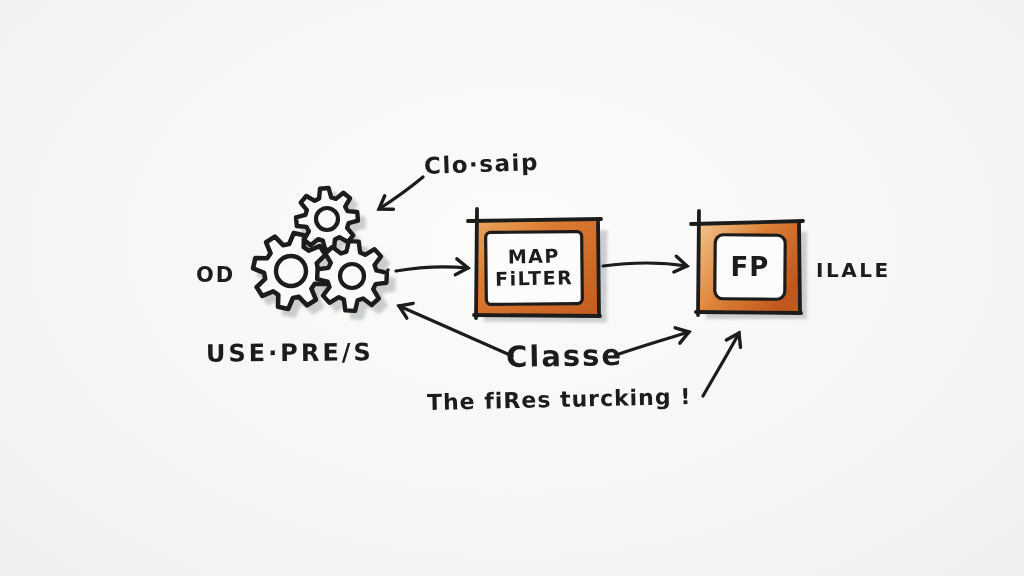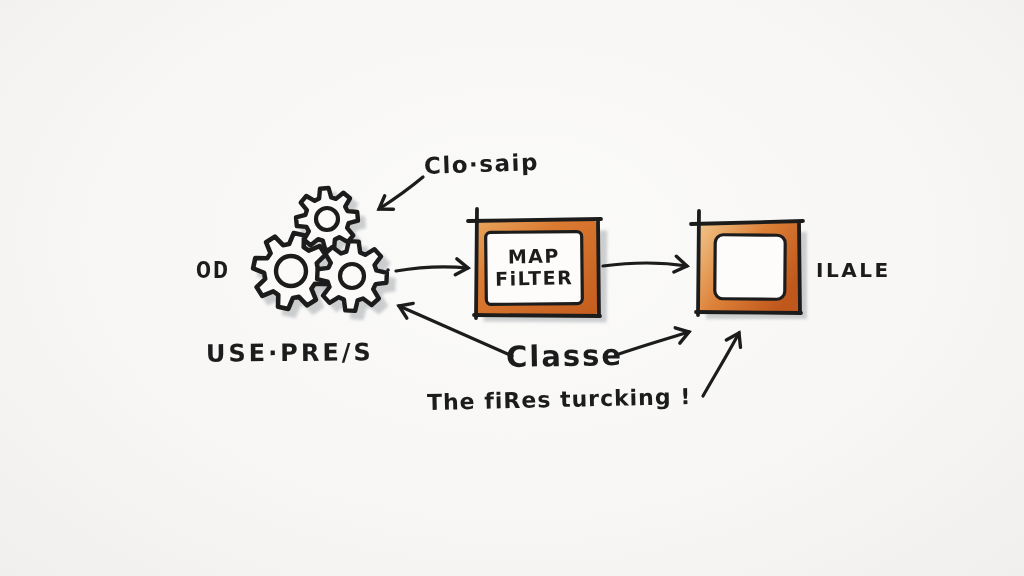--- a/index.html
+++ b/index.html
@@ -9,21 +9,21 @@
     font-family:"DejaVu Sans","Liberation Sans",sans-serif;
     color:#1c1c1c;
   }
   #stage{position:absolute;inset:0;}
   svg{position:absolute;left:0;top:0;}
   .lbl{
     position:absolute;font-weight:700;color:#1c1c1c;white-space:nowrap;
     letter-spacing:1.5px;line-height:1.1;
   }
   .lbl-closure{left:424px;top:152px;font-size:23px;transform:rotate(-2deg);}
-  .lbl-od{left:196px;top:258px;font-size:25px;letter-spacing:2px;font-family:Liberation Mono, monospace;}
+  .lbl-od{left:196px;top:264px;font-size:21px;letter-spacing:2px;}
   .lbl-use{left:206px;top:340px;font-size:24px;letter-spacing:3px;transform:rotate(-0.5deg);}
   .lbl-ilale{left:816px;top:259px;font-size:20px;letter-spacing:2.5px;}
   .lbl-classe{left:506px;top:341px;font-size:29px;letter-spacing:2px;transform:rotate(-1deg);}
   .lbl-fires{left:427px;top:388px;font-size:22px;letter-spacing:1px;transform:rotate(-1.3deg);}
   .boxtext{
     position:absolute;display:flex;flex-direction:column;align-items:center;justify-content:center;
     font-weight:700;color:#1c1c1c;text-align:center;
   }
   .boxtext-map{left:486px;top:232px;width:96px;height:72px;font-size:19px;letter-spacing:1.5px;line-height:1.15;transform:rotate(-1deg);}
   .boxtext-fp{left:715px;top:235px;width:70px;height:64px;font-size:26px;letter-spacing:1px;}
@@ -107,14 +107,17 @@
 <div class="lbl lbl-od">OD</div>
 <div class="lbl lbl-use">USE·PRE/S</div>
 <div class="lbl lbl-ilale">ILALE</div>
 <div class="lbl lbl-classe">Classe</div>
 <div class="lbl lbl-fires">The fiRes turcking !</div>
 
 <div class="boxtext boxtext-map">
   <span>MAP</span>
   <span>FiLTER</span>
 </div>
+<div class="boxtext boxtext-fp">
+  <span>FP</span>
+</div>
 
 </div>
 
 </body></html>

